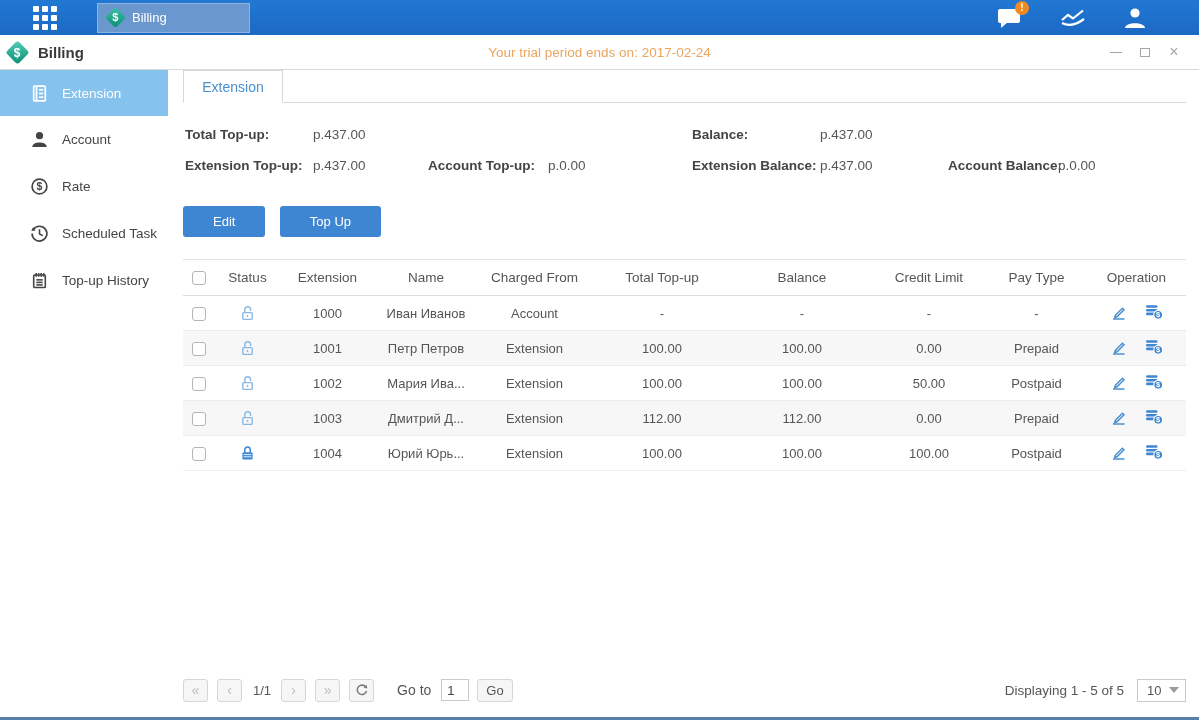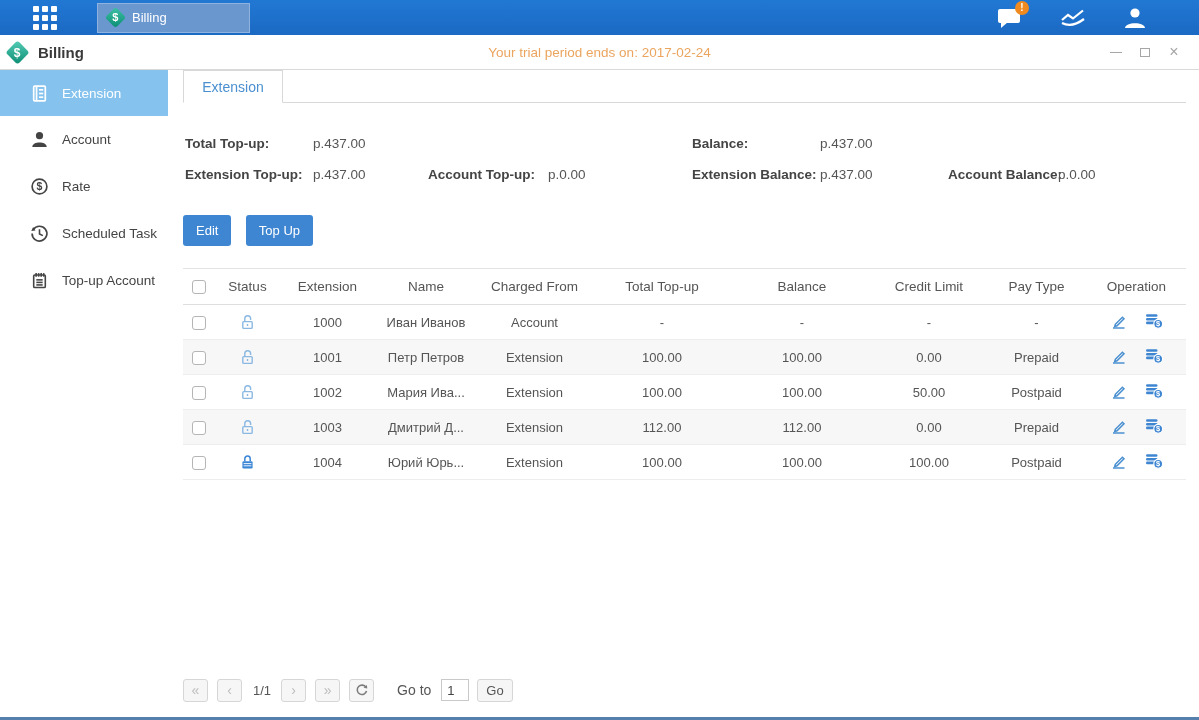--- a/index.html
+++ b/index.html
@@ -37,29 +37,29 @@
   .side-item { height:47px; display:flex; align-items:center; padding-left:30px; gap:13px; font-size:13.5px; color:#444; cursor:pointer; }
   .side-item.active { background:#85c3ee; color:#fff; height:46px; }
   .sicon { width:19px; height:19px; display:flex; align-items:center; justify-content:center; flex-shrink:0; }
   .sicon svg { width:19px; height:19px; }
 
   .main { flex:1; display:flex; flex-direction:column; padding:0 13px 0 15px; min-width:0; }
   .tabstrip { height:33px; border-bottom:1px solid #d8d8d8; flex-shrink:0; }
   .tab { display:inline-block; width:100px; height:33px; line-height:32px; text-align:center; font-size:14px; color:#4a90d0; background:#fff; border:1px solid #d8d8d8; border-bottom:1px solid #fff; margin-bottom:-1px; position:relative; z-index:1; cursor:pointer; }
 
   
-  .summary { margin-top:33px; flex-shrink:0; }
+  .summary { margin-top:24px; flex-shrink:0; }
   .srow { position:relative; height:31px; font-size:13.5px; }
   .srow span { position:absolute; top:0; white-space:nowrap; }
   .lbl { font-weight:bold; color:#444; }
   .val { color:#555; }
 
   
   .btnrow { margin-top:17px; flex-shrink:0; }
-  .btn { background:#3e86d2; color:#fff; border:none; border-radius:3px; font-size:13px; padding:8px 13px; margin-right:10px; cursor:pointer; font-family:inherit; }
+  .btn { background:#3e86d2; color:#fff; border:none; border-radius:3px; font-size:13px; padding:8px 30px; margin-right:10px; cursor:pointer; font-family:inherit; }
 
   
   table { margin-top:22px; width:100%; border-collapse:collapse; flex-shrink:0; }
   thead tr { height:36px; border-top:1px solid #e3e3e3; border-bottom:1px solid #dedede; }
   th { font-weight:normal; font-size:13.5px; color:#555; text-align:center; }
   tbody tr { height:35px; border-bottom:1px solid #ededed; }
   tbody tr:nth-child(even) { background:#f7f7f7; }
   td { text-align:center; font-size:13px; color:#555; }
   .checkbox { display:inline-block; width:14px; height:14px; border:1px solid #b5b5b5; border-radius:3px; background:#fff; vertical-align:middle; cursor:pointer; }
   .status-ic svg { vertical-align:middle; }
@@ -194,21 +194,21 @@
               <rect x="3.5" y="3.8" width="11" height="11.8" rx="1"></rect>
               <line x1="5.8" y1="2" x2="5.8" y2="5.4"></line>
               <line x1="8.2" y1="2" x2="8.2" y2="5.4"></line>
               <line x1="10.6" y1="2" x2="10.6" y2="5.4"></line>
               <line x1="13" y1="2" x2="13" y2="5.4"></line>
               <line x1="6" y1="8.4" x2="12" y2="8.4"></line>
               <line x1="6" y1="10.8" x2="12" y2="10.8"></line>
               <line x1="6" y1="13.2" x2="12" y2="13.2"></line>
             </svg>
           </span>
-        <span>Top-up Account</span>
+        <span>Top-up History</span>
       </div>
     </div>
 
     <div class="main">
       <div class="tabstrip">
         <span class="tab">Extension</span>
       </div>
 
       <div class="summary">
         <div class="srow">
@@ -401,18 +401,25 @@
         <span class="pbtn">»</span>
         <span class="pbtn">
           <svg width="14" height="14" viewBox="0 0 16 16" fill="none" stroke="#7d7d7d" stroke-width="1.8">
               <path d="M13.2 9.2 A5.4 5.4 0 1 1 12.6 5"></path>
               <polygon points="13.6,2.2 14,6.4 9.8,5.4" fill="#7d7d7d" stroke="none"></polygon>
             </svg>
         </span>
         <span class="goto-label">Go to</span>
         <input class="goto-input" value="1" style="">
         <button class="go-btn">Go</button>
+        <div class="pright">
+          <span class="displaying">Displaying 1 - 5 of 5</span>
+          <div class="pagesize">
+            <span>10</span>
+            <span class="caret"></span>
+          </div>
+        </div>
       </div>
     </div>
   </div>
 
   <div class="bottom-strip"></div>
 </div>
 
 </body></html>

